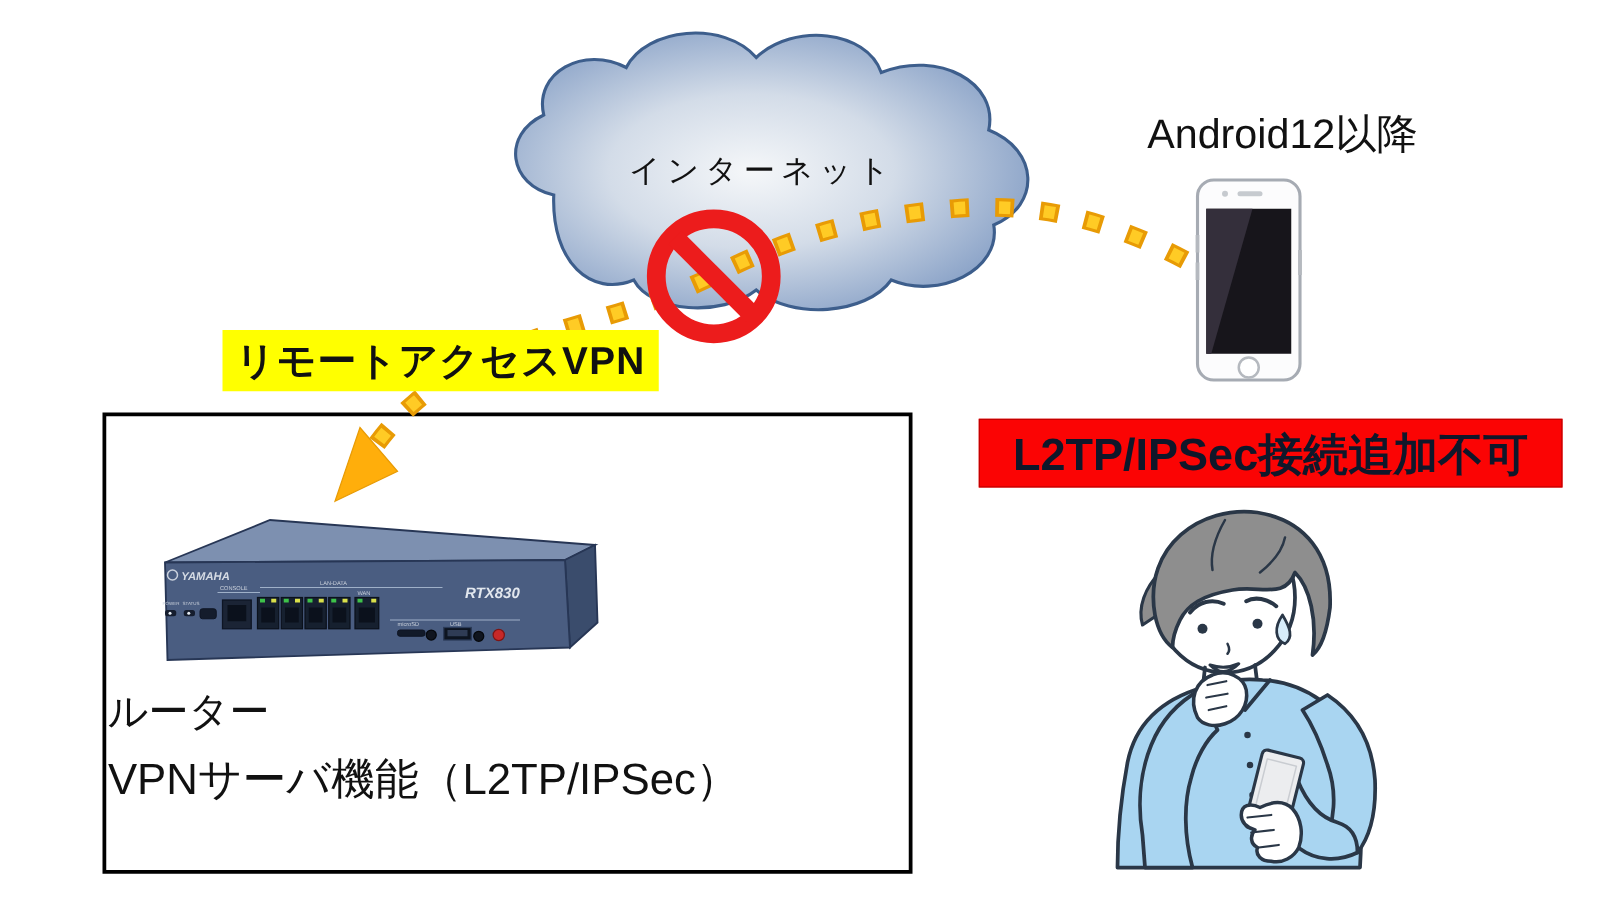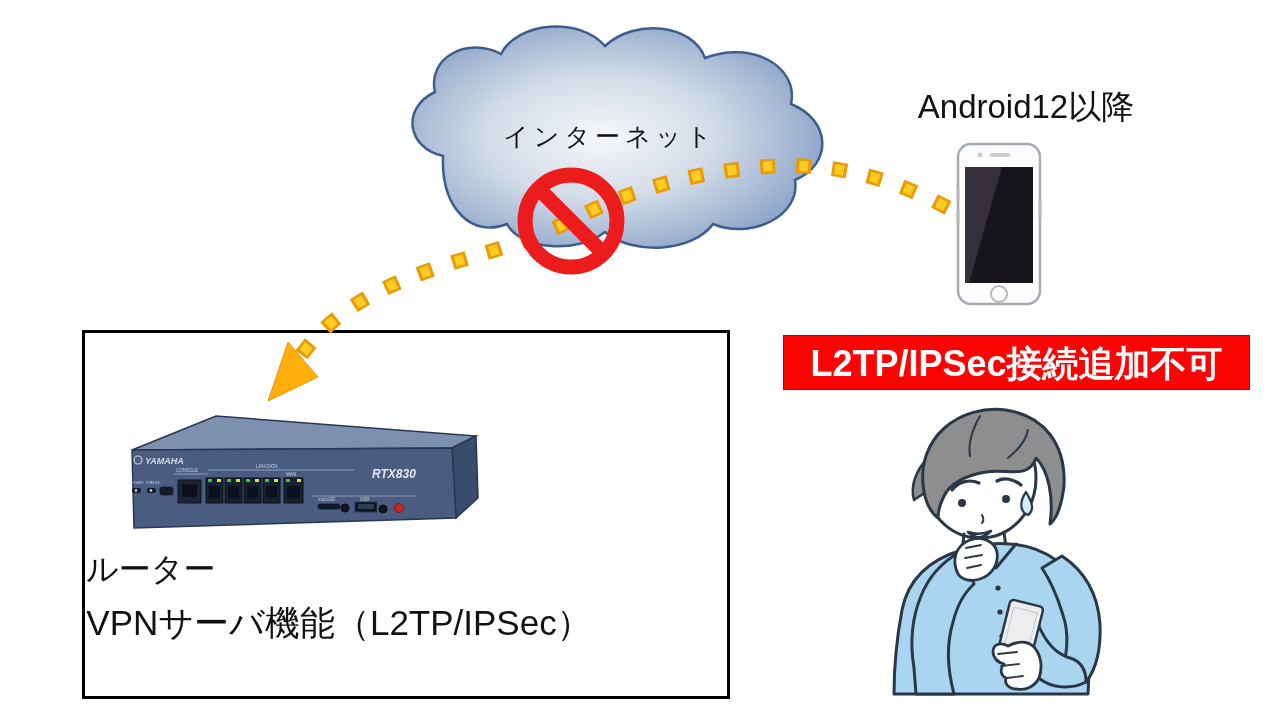--- a/index.html
+++ b/index.html
@@ -21,21 +21,21 @@
   #android-caption{left:876px;top:85px;width:300px;text-align:center;
     font-size:33px;z-index:3;}
   #phone-svg{left:956px;top:142px;z-index:1;}
 
   #vpn-label{left:178px;top:264px;width:349px;height:49px;line-height:49px;
     background:#ffff00;text-align:center;font-size:31px;font-weight:bold;
     color:#111;letter-spacing:1px;z-index:5;}
 
   #error-banner{left:783px;top:335px;width:467px;height:55px;line-height:55px;
     background:#fb0404;border:1px solid #c40000;box-sizing:border-box;
-    text-align:center;font-size:36px;font-weight:bold;color:#ffffff;z-index:5;}
+    text-align:center;font-size:36px;font-weight:bold;color:#0f172a;z-index:5;}
 
   #router-box{left:82px;top:330px;width:648px;height:369px;
     border:3px solid #000;box-sizing:border-box;background:#fff;z-index:1;}
 
   #router-svg{left:116px;top:400px;z-index:2;}
   #router-caption{left:86px;top:548px;width:260px;text-align:left;font-size:32px;z-index:3;}
   #router-feature{left:79px;top:600px;width:520px;text-align:center;font-size:35px;z-index:3;}
 
   #person-svg{left:858px;top:396px;z-index:1;}
 </style>
@@ -87,20 +87,21 @@
     <rect x="0.5" y="46" width="3" height="14" fill="#b5b9bf"></rect>
     <rect x="0.5" y="68" width="3" height="14" fill="#b5b9bf"></rect>
     <rect x="82.5" y="58" width="3" height="20" fill="#b5b9bf"></rect>
     <rect x="9" y="25" width="68" height="116" fill="#17151b"></rect>
     <polygon points="9,25 46,25 13,141 9,141" fill="#342f3b"></polygon>
     <rect x="34" y="11" width="20" height="4" rx="2" fill="#c6cacf"></rect>
     <circle cx="24" cy="13" r="2.4" fill="#c6cacf"></circle>
     <circle cx="43" cy="152" r="8" fill="#ffffff" stroke="#b5b9bf" stroke-width="2"></circle>
   </svg>
 
+  <div id="vpn-label" class="abs">リモートアクセスVPN</div>
 
   <div id="error-banner" class="abs">L2TP/IPSec接続追加不可</div>
 
   <div id="router-box" class="abs"></div>
 
   <svg id="router-svg" class="abs" width="372" height="152" viewBox="0 0 372 152">
     <polygon points="16,50 100,16 360,36 336,48" fill="#7d90b0" stroke="#273655" stroke-width="1.5"></polygon>
     <polygon points="336,48 360,36 362,98 340,118" fill="#3a4c6c" stroke="#273655" stroke-width="1.5"></polygon>
     <polygon points="16,50 336,48 340,118 18,128" fill="#4a5d81" stroke="#273655" stroke-width="1.5"></polygon>
 

